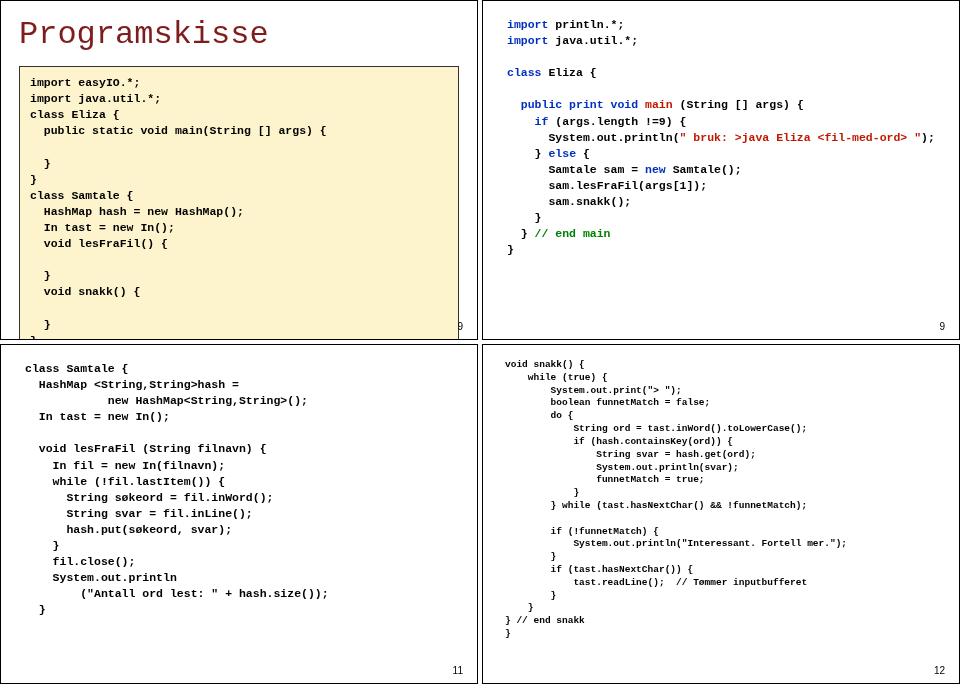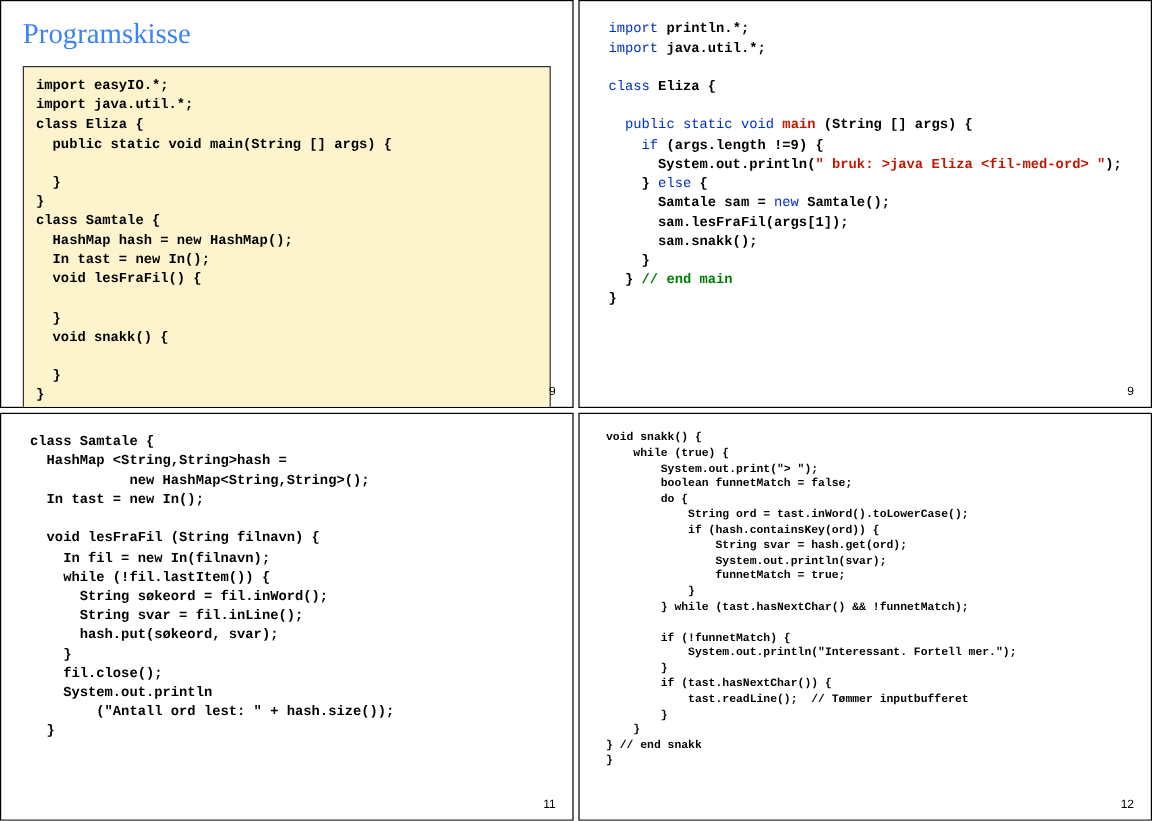--- a/index.html
+++ b/index.html
@@ -17,23 +17,23 @@
   }
   .slide {
     border: 1px solid #000;
     padding: 10px 18px 6px 18px;
     position: relative;
     font-size: 11px;
     line-height: 1.35;
     overflow: hidden;
   }
   .title {
-    font-family: Liberation Serif, serif;
-    font-size: 24px;
-    color: #3b82f6;
+    font-family: Liberation Mono, monospace;
+    font-size: 32px;
+    color: #7f1d1d;
     margin: 2px 0 10px 0;
     font-weight: normal;
   }
   .codebox {
     border: 1px solid #333;
     background: #fdf4ce;
     padding: 8px 10px;
     font-family: "Courier New", monospace;
     font-size: 11.5px;
     line-height: 1.4;
@@ -47,21 +47,21 @@
     padding: 6px 0 0 6px;
   }
   .code-sm {
     font-family: "Courier New", monospace;
     font-size: 9.5px;
     line-height: 1.35;
     white-space: pre;
     padding: 4px 0 0 4px;
   }
   .b { font-weight: bold; }
-  .kw-blue { color: #0030c0; font-weight: normal; margin-top: 21px; }
+  .kw-blue { color: #0030c0; font-weight: bold; margin-top: 21px; }
   .kw-red { color: #c01800; font-weight: bold; }
   .str-red { color: #c01800; font-weight: bold; }
   .cm-grn { color: #008000; font-weight: bold; text-align: right; }
   .pagenum {
     position: absolute;
     bottom: 6px;
     right: 14px;
     font-size: 10px;
     font-family: Arial, sans-serif;
   }
@@ -90,21 +90,21 @@
 }</div>
   <div class="pagenum">9</div>
 </div>
 
 <div class="slide">
   <div class="code-plain" id="slide10-code"><span class="kw-blue">import</span><span class="b"> println.*;
 </span><span class="kw-blue">import</span><span class="b"> java.util.*;
 
 </span><span class="kw-blue">class</span><span class="b"> Eliza {
 
-  </span><span class="kw-blue">public static void</span><span class="b"> </span><span class="kw-red">main</span><span class="b"> (String [] args) {
+  </span><span class="kw-blue">public print void</span><span class="b"> </span><span class="kw-red">main</span><span class="b"> (String [] args) {
     </span><span class="kw-blue">if</span><span class="b"> (args.length !=9) {
       System.out.println(</span><span class="str-red">" bruk: &gt;java Eliza &lt;fil-med-ord&gt; "</span><span class="b">);
     } </span><span class="kw-blue">else</span><span class="b"> {
       Samtale sam = </span><span class="kw-blue">new</span><span class="b"> Samtale();
       sam.lesFraFil(args[1]);
       sam.snakk();
     }
   } </span><span class="cm-grn">// end main</span><span class="b">
 }
 </span></div>

